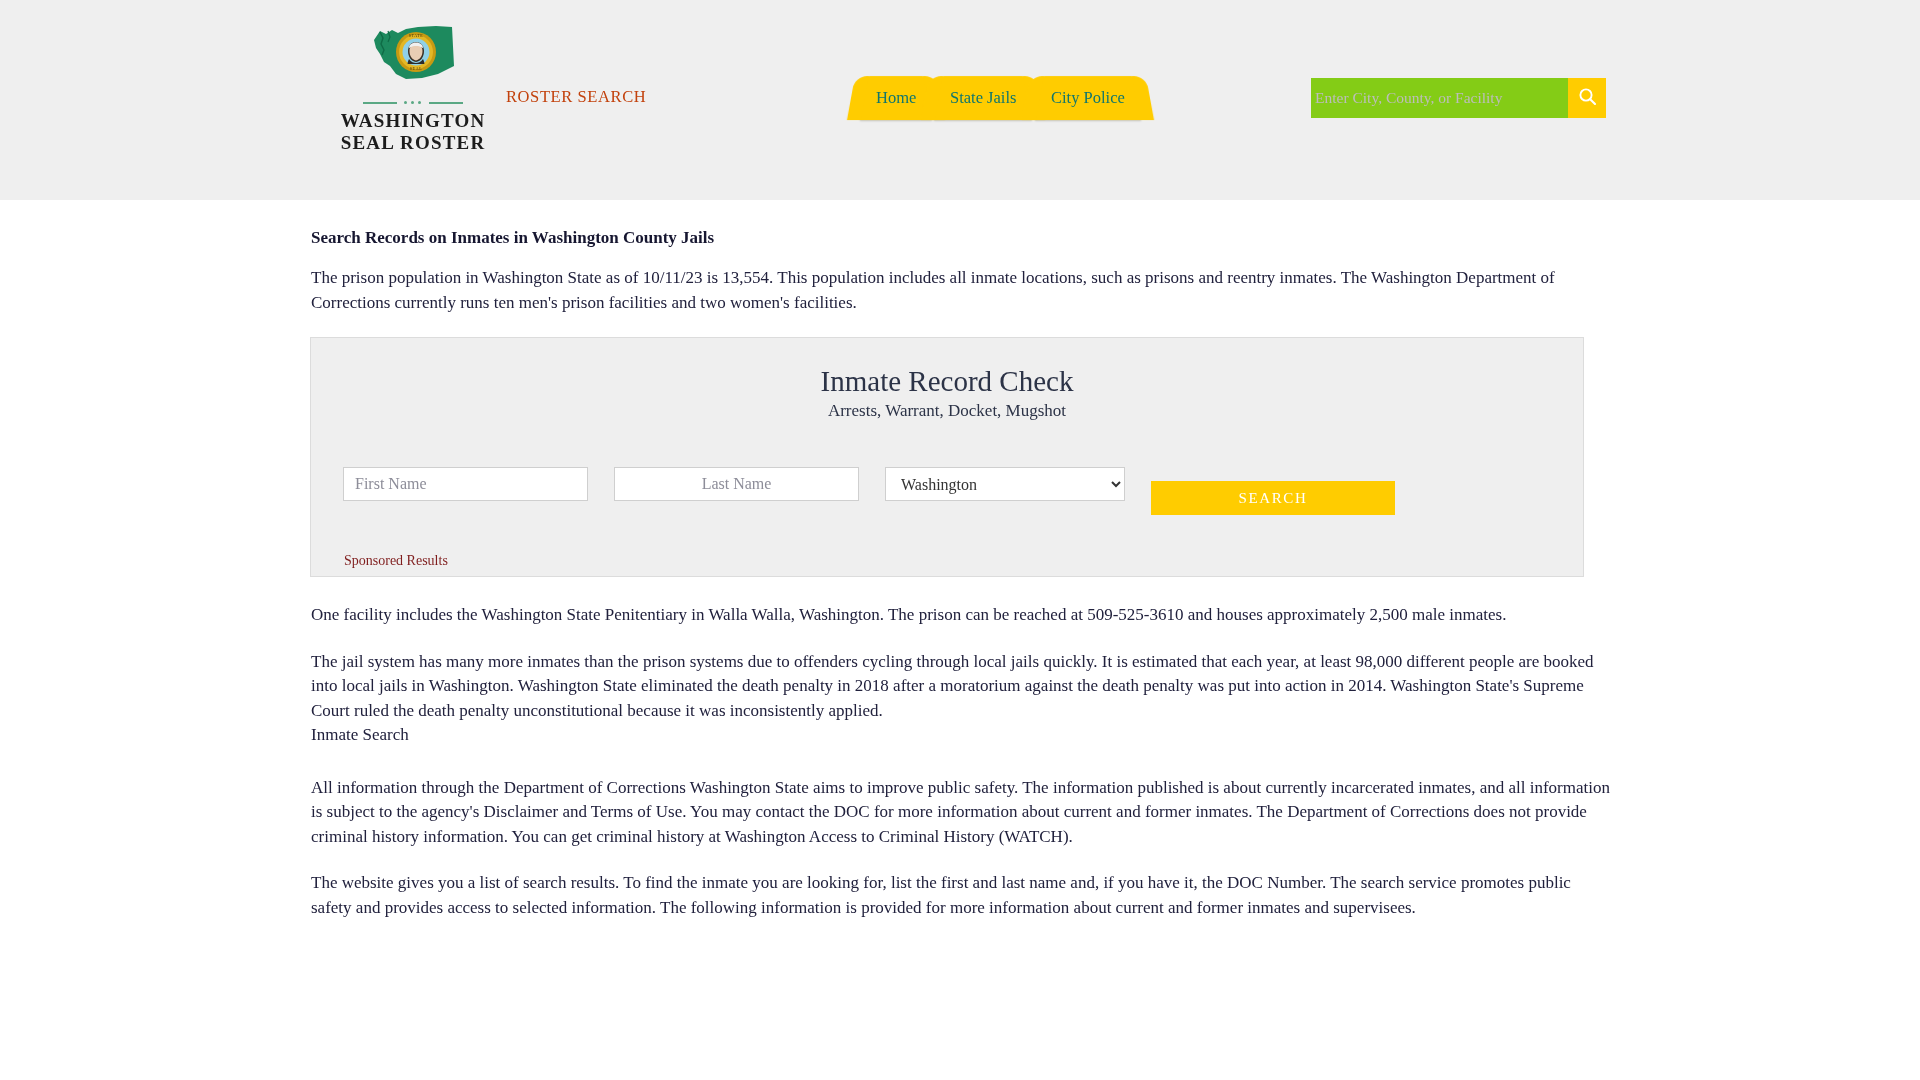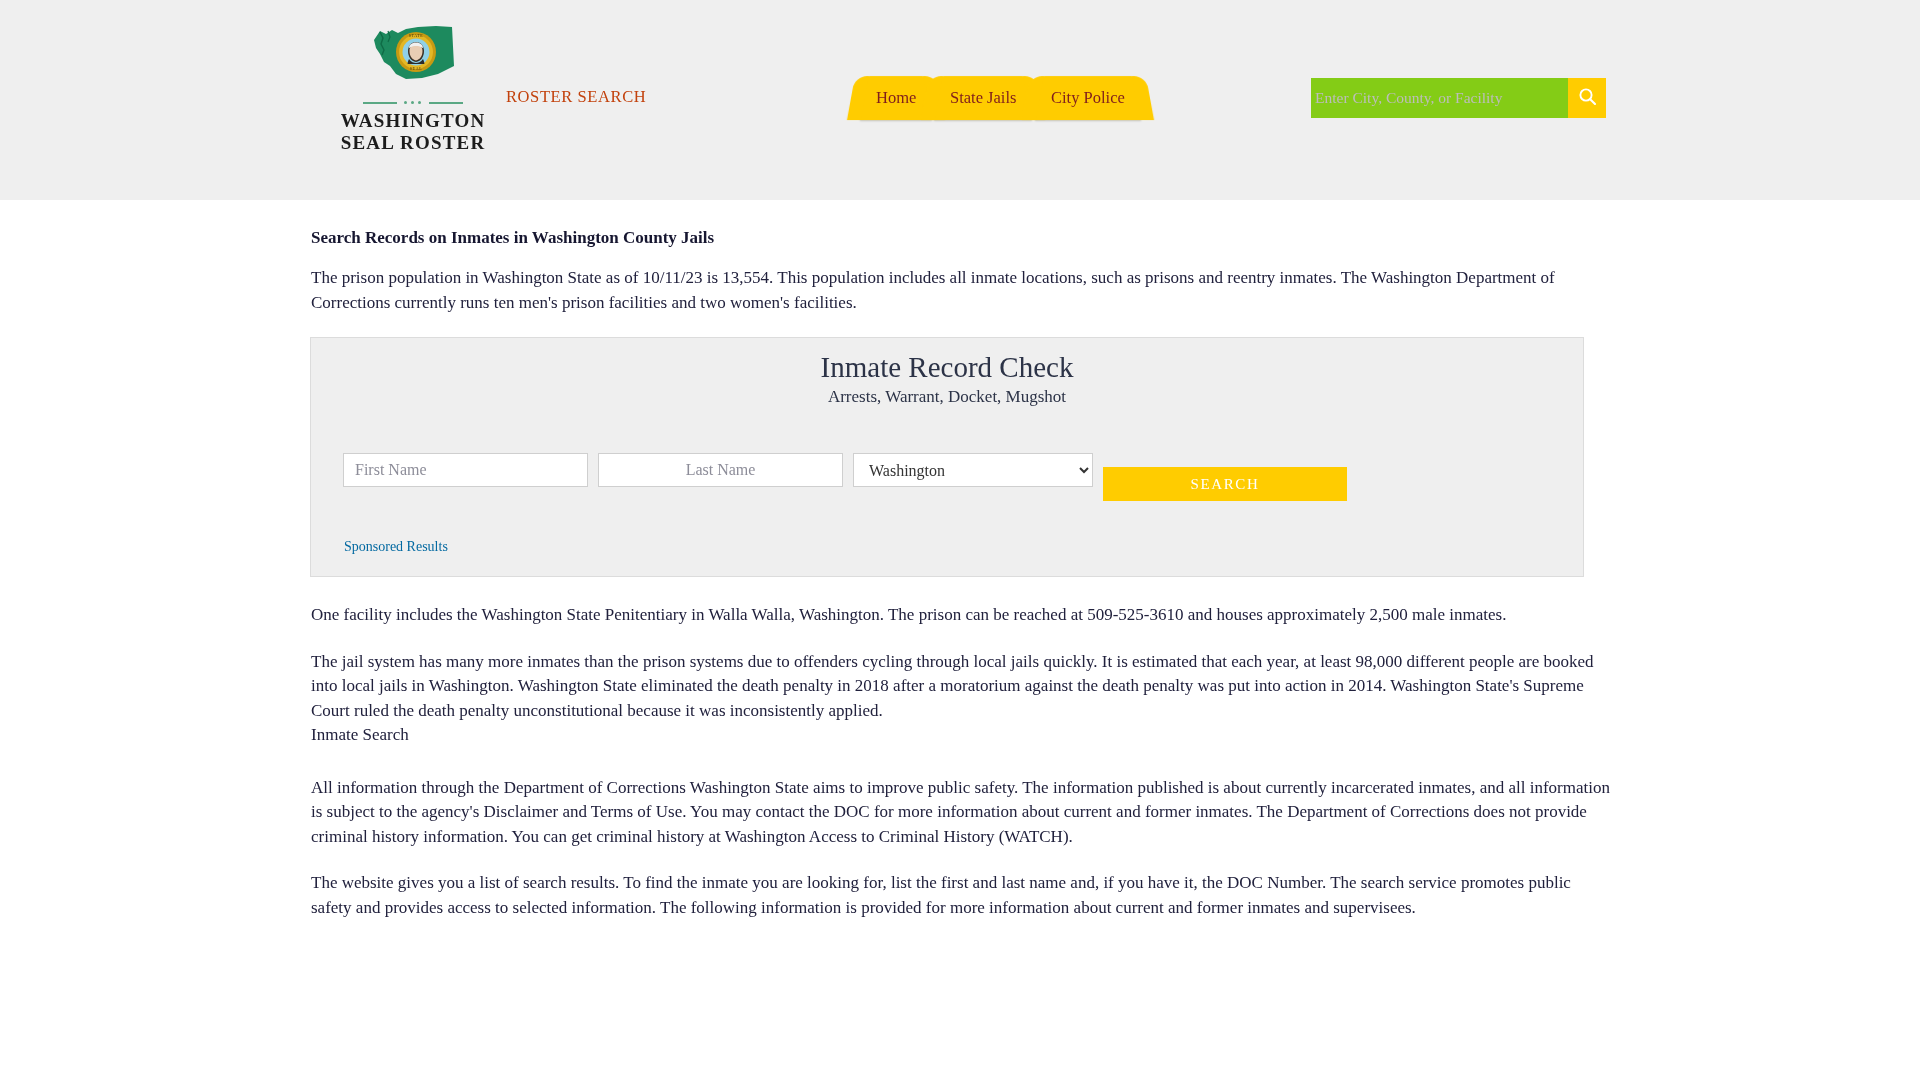--- a/index.html
+++ b/index.html
@@ -93,21 +93,21 @@
     position: absolute;
     left: 550px;
     top: 76px;
     display: flex;
     align-items: flex-end;
     gap: 2px;
   }
   .nav-tab {
     position: relative;
     background: #fc0;
-    color: #7f1d1d;
+    color: #0f766e;
     font-family: "Liberation Serif", serif;
     font-size: 16.5px;
     padding: 11px 16px 12px 16px;
     height: 44px;
     line-height: 22px;
     border-radius: 10px 10px 0 0;
     cursor: pointer;
     white-space: nowrap;
     box-shadow: 0 1px 2px rgba(0,0,0,0.18);
     transform: perspective(60px) rotateX(0.6deg);
@@ -187,21 +187,21 @@
     padding-left: 1px;
   }
 
   
   .panel {
     margin: 0 0 26px 0;
     background: #efefef;
     border: 1px solid #dcdcdc;
     width: 1274px;
     height: 240px;
-    padding: 12px 32px 0 32px;
+    padding: 26px 32px 0 32px;
     position: relative;
   }
   .panel-title {
     text-align: center;
     font-family: "Liberation Serif", serif;
     font-size: 29px;
     color: #2c3347;
     margin: 0;
     font-weight: normal;
     line-height: 34px;
@@ -209,21 +209,21 @@
   .panel-sub {
     text-align: center;
     font-family: "Liberation Serif", serif;
     font-size: 17px;
     color: #2c3347;
     margin: 3px 0 0 0;
   }
   .panel-form {
     display: flex;
     align-items: center;
-    gap: 10px;
+    gap: 26px;
     margin-top: 32px;
   }
   .panel-form input[type=text],
   .panel-form select {
     height: 34px;
     border: 1px solid #cfcfcf;
     background: #fff;
     font-family: "Liberation Serif", serif;
     font-size: 16px;
     color: #333;
@@ -243,21 +243,21 @@
     font-family: "Liberation Serif", serif;
     font-size: 15px;
     letter-spacing: 1.6px;
     cursor: pointer;
     margin-top: 28px;
   }
   .sponsored {
     margin-top: 38px;
     font-family: "Liberation Serif", serif;
     font-size: 14px;
-    color: #0369a1;
+    color: #7f1d1d;
     padding-left: 1px;
   }
 
   .tight { margin-bottom: 0; }
   .subline {
     font-family: "Liberation Serif", serif;
     font-size: 17px;
     line-height: 24.5px;
     color: #21213d;
     margin: 0 0 28px 0;

